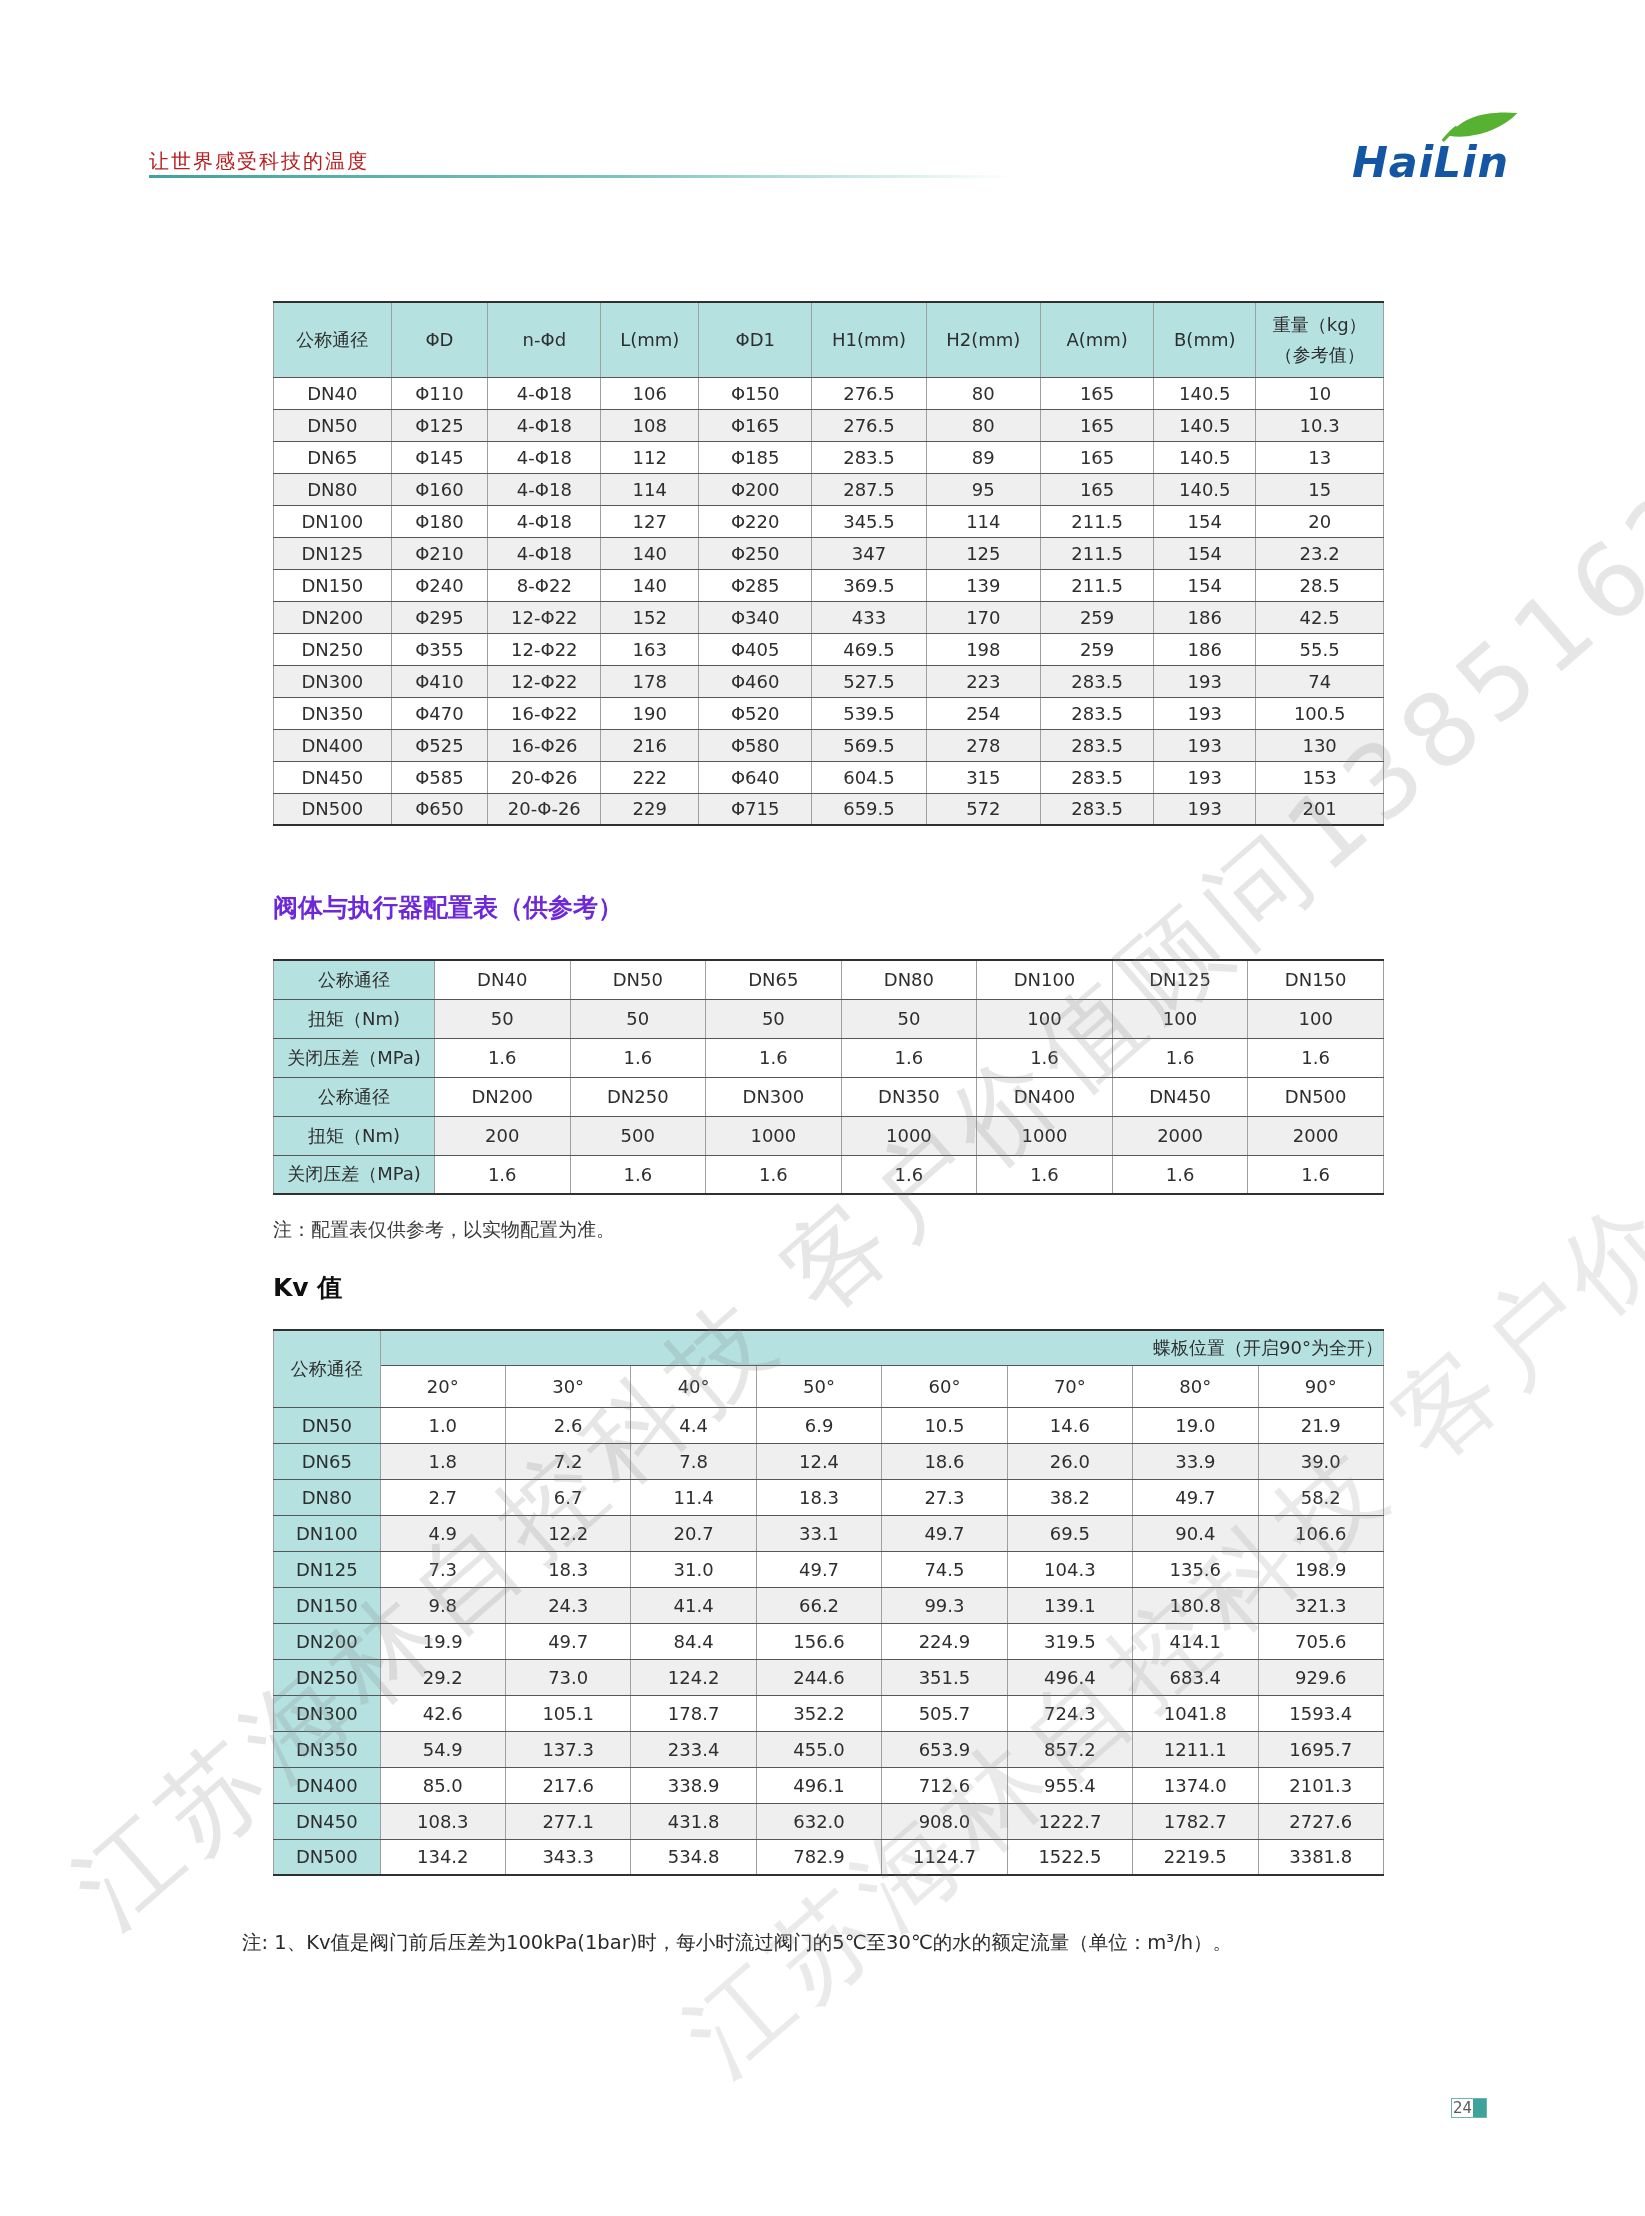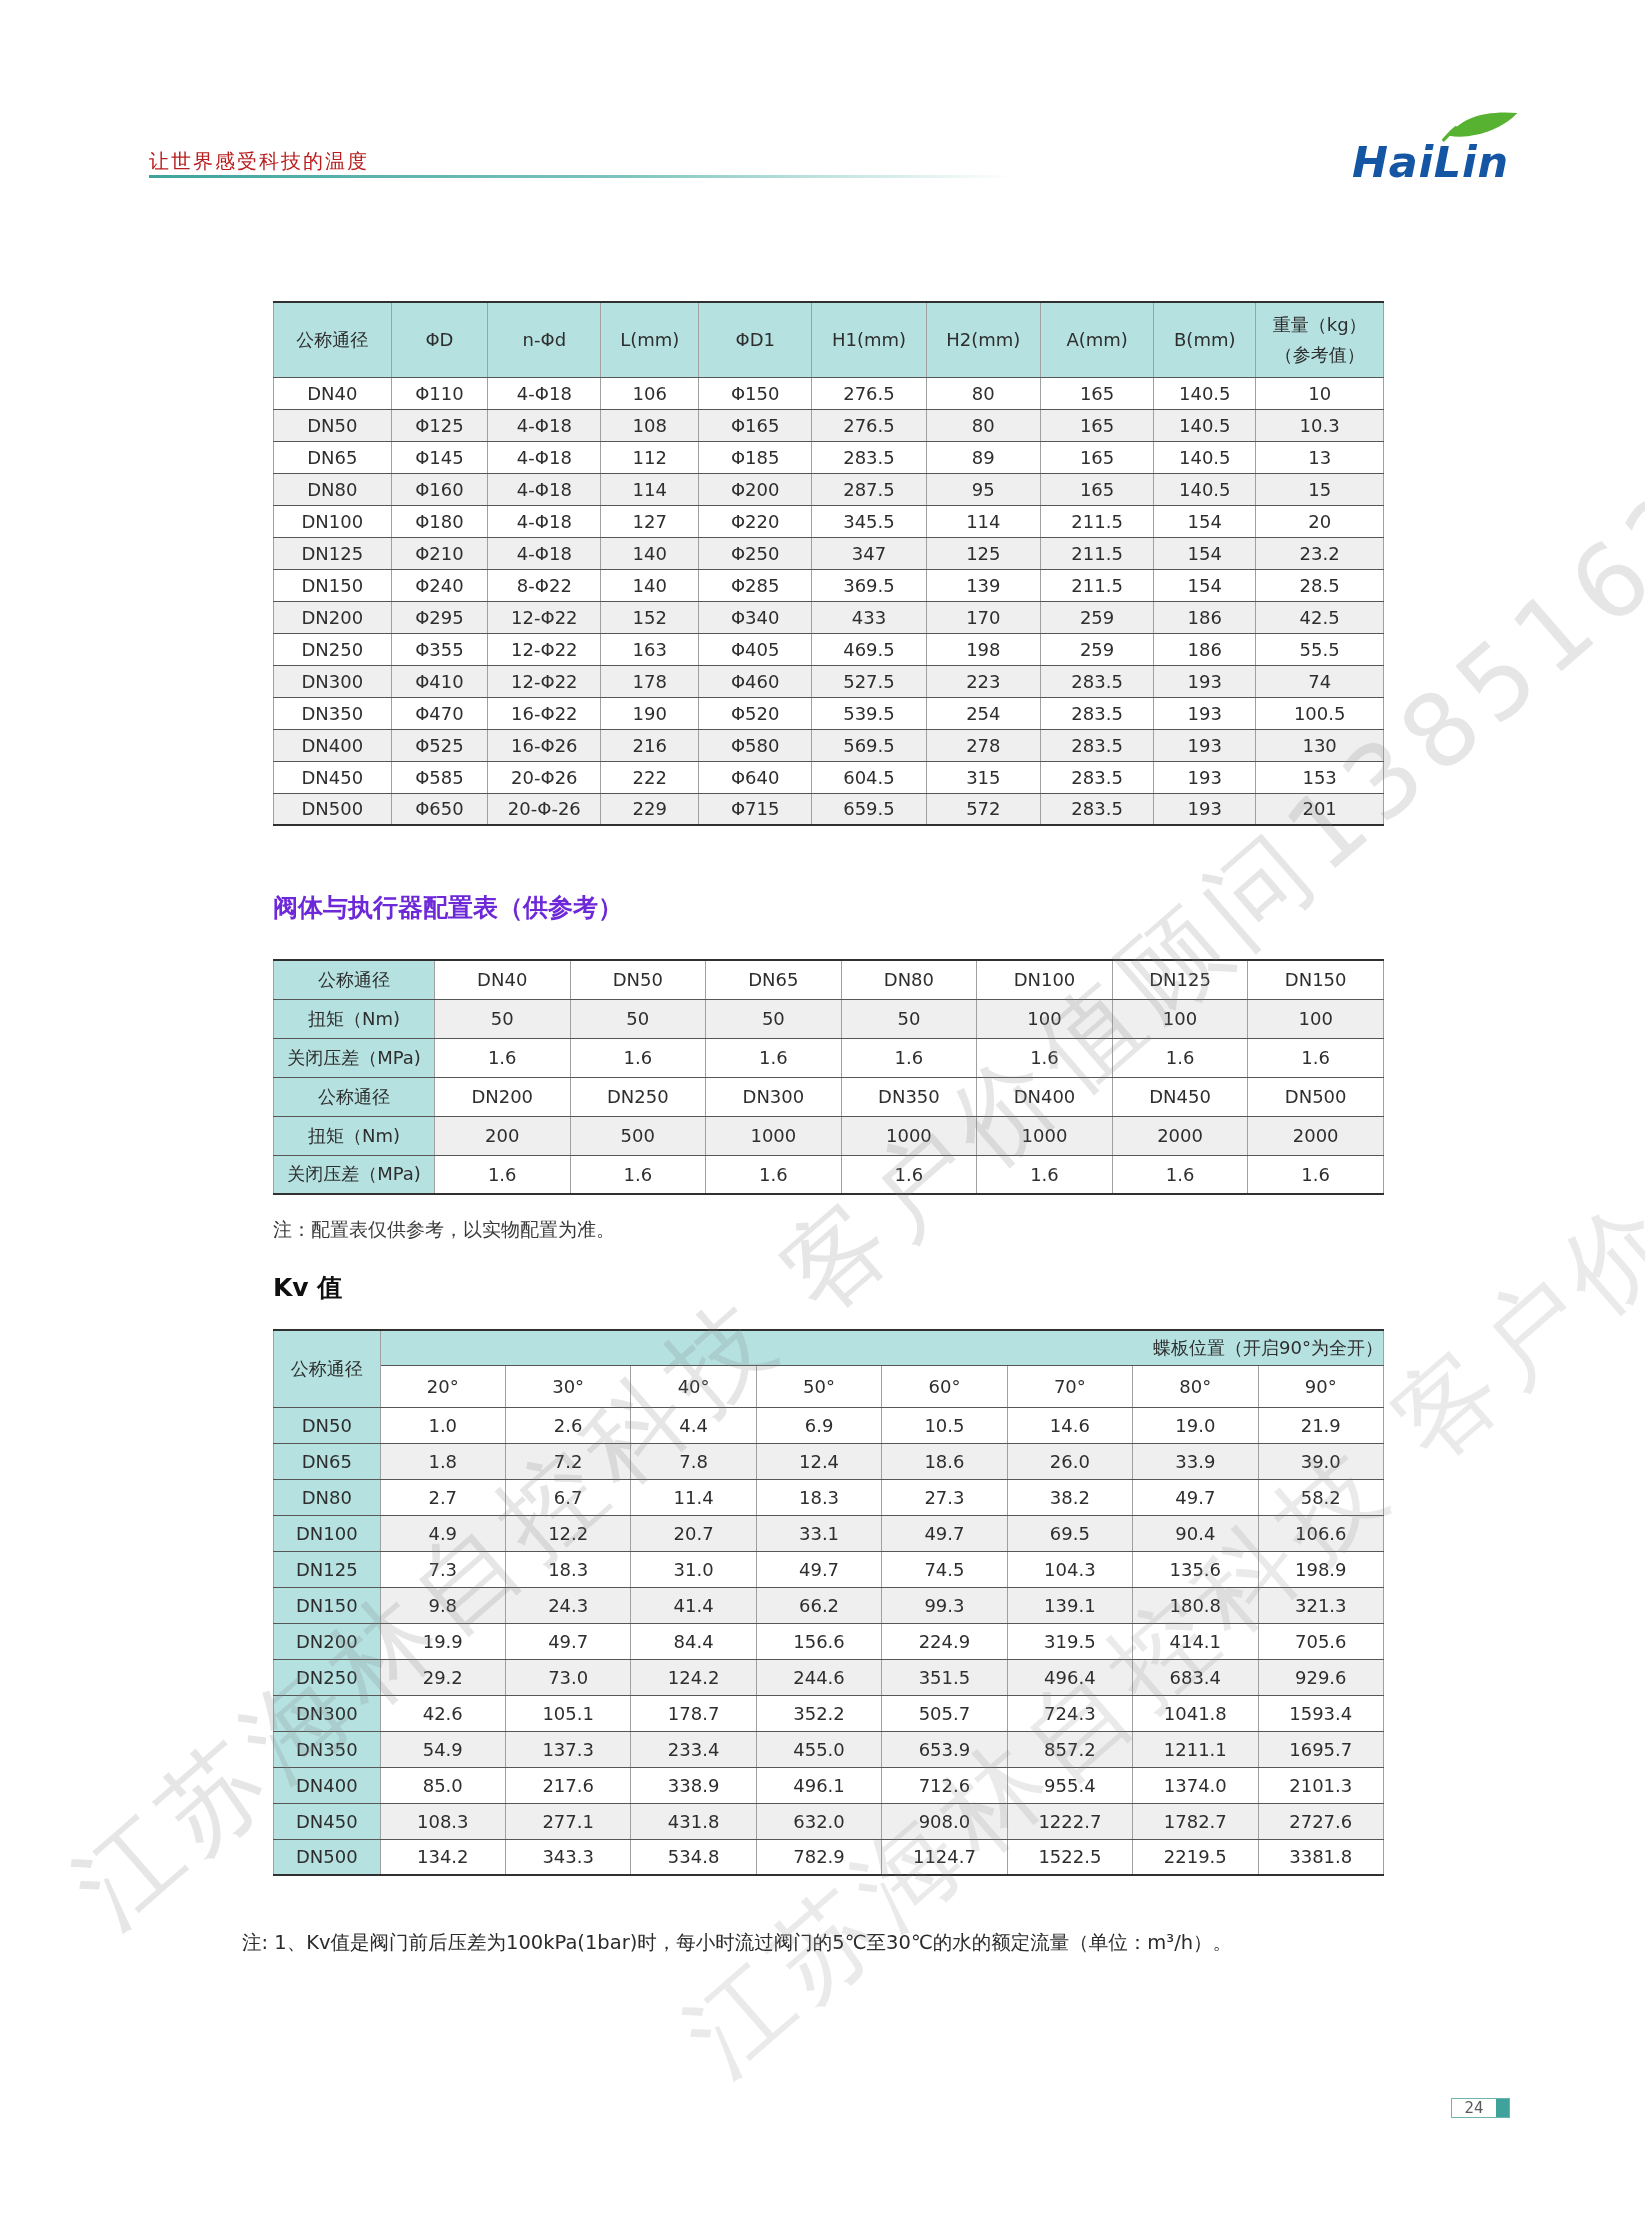--- a/index.html
+++ b/index.html
@@ -65,21 +65,21 @@
   #kv-table tbody td, #kv-table tbody th { height:36px; }
 
   
   .footnotes { position:absolute; left:242px; top:1929px; width:1203px; font-size:19.5px; color:#2b2b2b; }
   .footnotes p { line-height:27px; }
   .fn2 { margin-left:38px;  margin-top:15.5px; }
   .fn3 { margin-left:70px; margin-top:15.5px; }
 
   
   .page-num {
-    position:absolute; left:1451px; top:2098px; width:59px; height:19.5px;
+    position:absolute; left:1451px; top:2098px; width:36px; height:19.5px;
     border:1.3px solid #6fb3ad; display:flex; background:#fff;
   }
   .page-num .num { flex:1; display:flex; align-items:center; justify-content:center; font-size:15px; color:#5a5a5a; }
   .page-num .block { width:12.8px; background:var(--teal-accent,#3fa39c); }
 </style>
 </head>
 <body>
 
 <div class="page">
 

